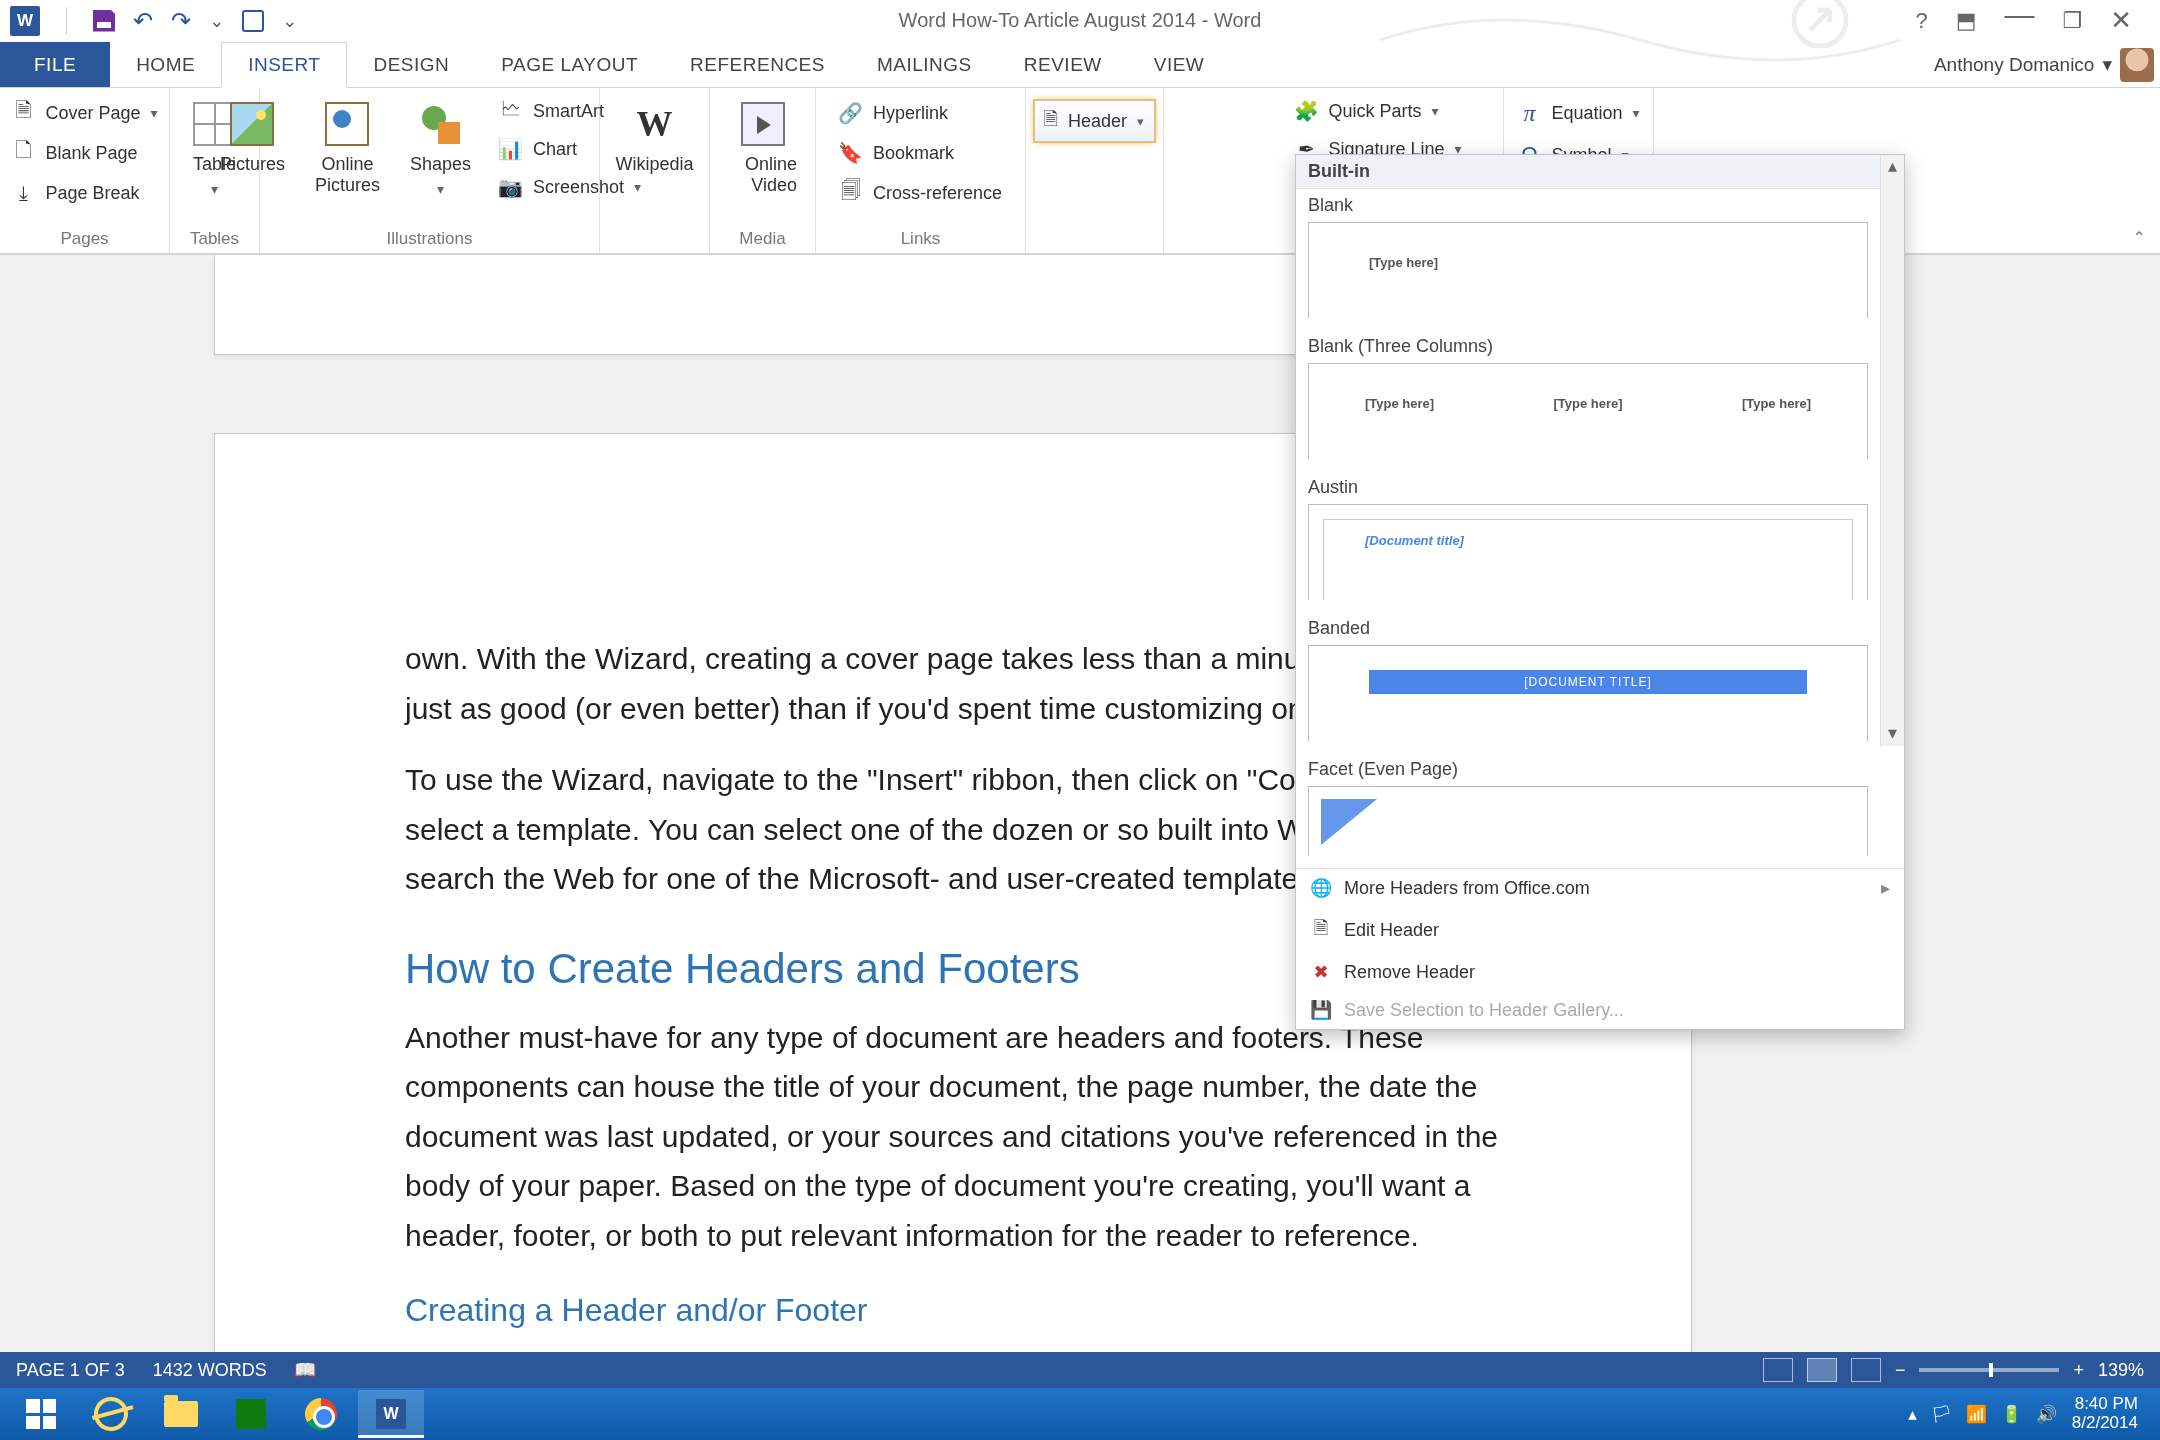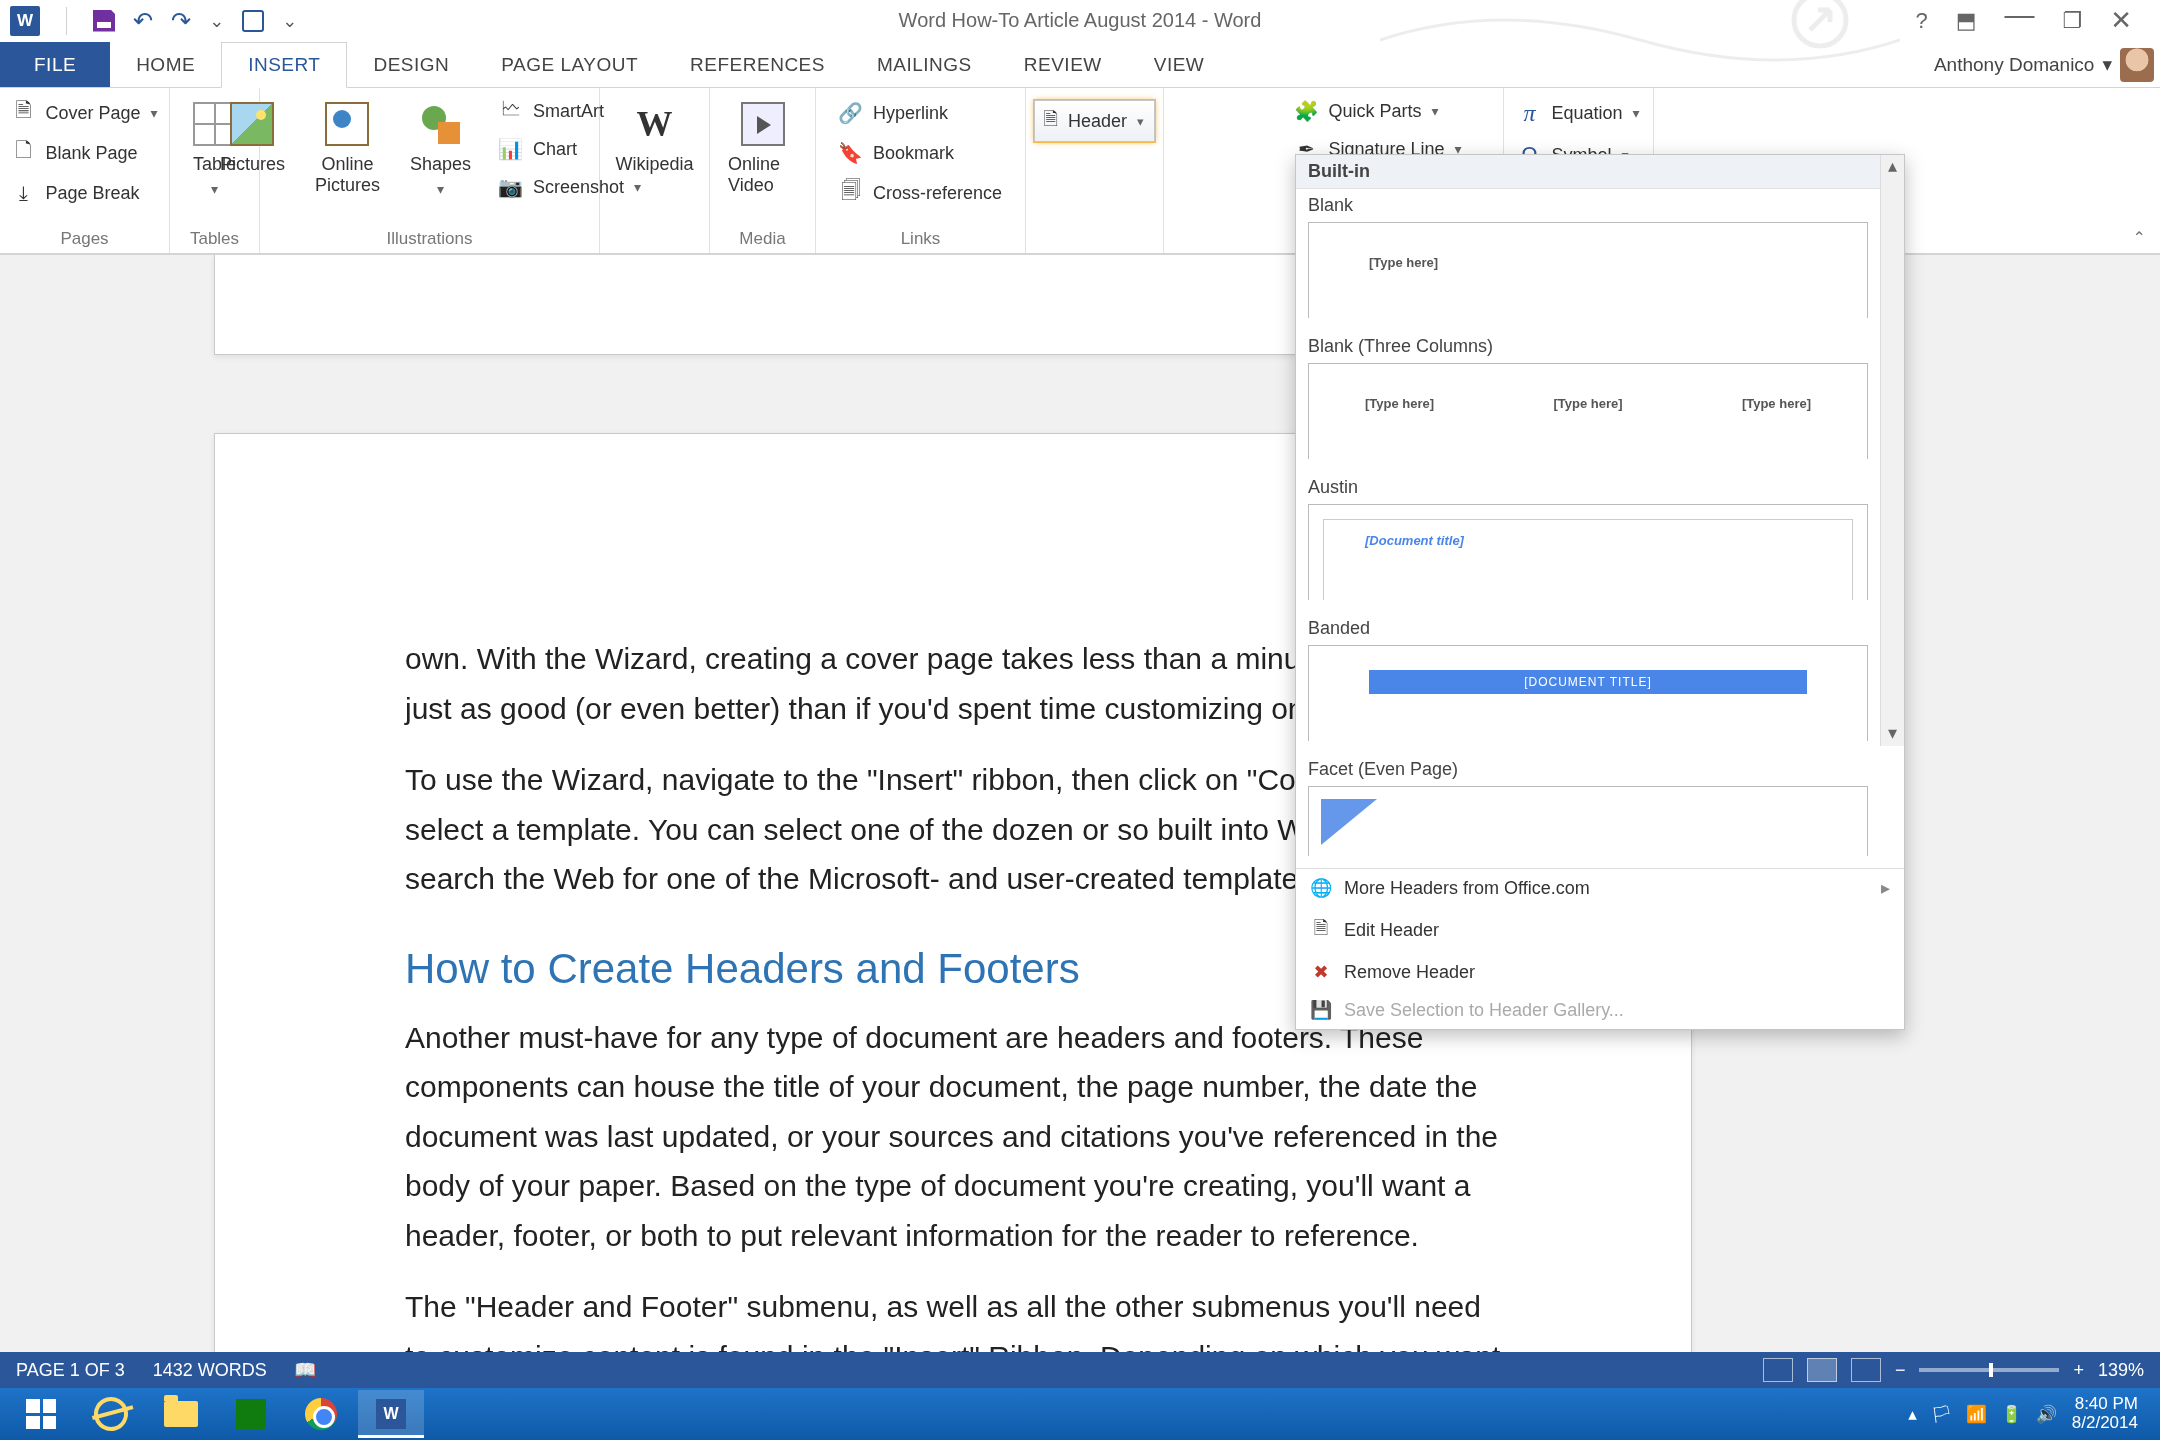--- a/index.html
+++ b/index.html
@@ -306,21 +306,21 @@
         <span>Wikipedia</span>
       </div>
     <div class="groupname">&nbsp;</div>
   </div>
 
   <div class="group grp-media">
     <div class="big-btn">
         <span class="ico">
           <span class="ic-video"></span>
         </span>
-        <span style="text-align:left">Online Video</span>
+        <span style="text-align:right">Online Video</span>
       </div>
     <div class="groupname">Media</div>
   </div>
 
   <div class="group grp-links">
     <div class="col">
       <div class="small-btn">
           <span class="ico">🔗</span>
           <span>Hyperlink</span>
         </div>
@@ -387,20 +387,21 @@
   <div class="collapse-caret">⌃</div>
 </div>
 
 <div class="doc-area">
   <div class="page0"></div>
   <div class="page1">
     <p>own. With the Wizard, creating a cover page takes less than a minute, and looks just as good (or even better) than if you'd spent time customizing one of your own.</p>
     <p>To use the Wizard, navigate to the "Insert" ribbon, then click on "Cover Page" and select a template. You can select one of the dozen or so built into Word itself, or search the Web for one of the Microsoft- and user-created templates.</p>
     <h2>How to Create Headers and Footers</h2>
     <p>Another must-have for any type of document are headers and footers. These components can house the title of your document, the page number, the date the document was last updated, or your sources and citations you've referenced in the body of your paper. Based on the type of document you're creating, you'll want a header, footer, or both to put relevant information for the reader to reference.</p>
+    <h3>Creating a Header and/or Footer</h3>
     <p>The "Header and Footer" submenu, as well as all the other submenus you'll need to customize content is found in the "Insert" Ribbon. Depending on which you want to insert, click on either the "Header" or "Footer" dropdown, and select a format you'd like for your header. If you're creating both a header and</p>
   </div>
 </div>
 
 <div class="hdr-gallery">
   <div class="body">
     <div class="scroll">
       <div class="up">▴</div>
       <div class="down">▾</div>
     </div>

